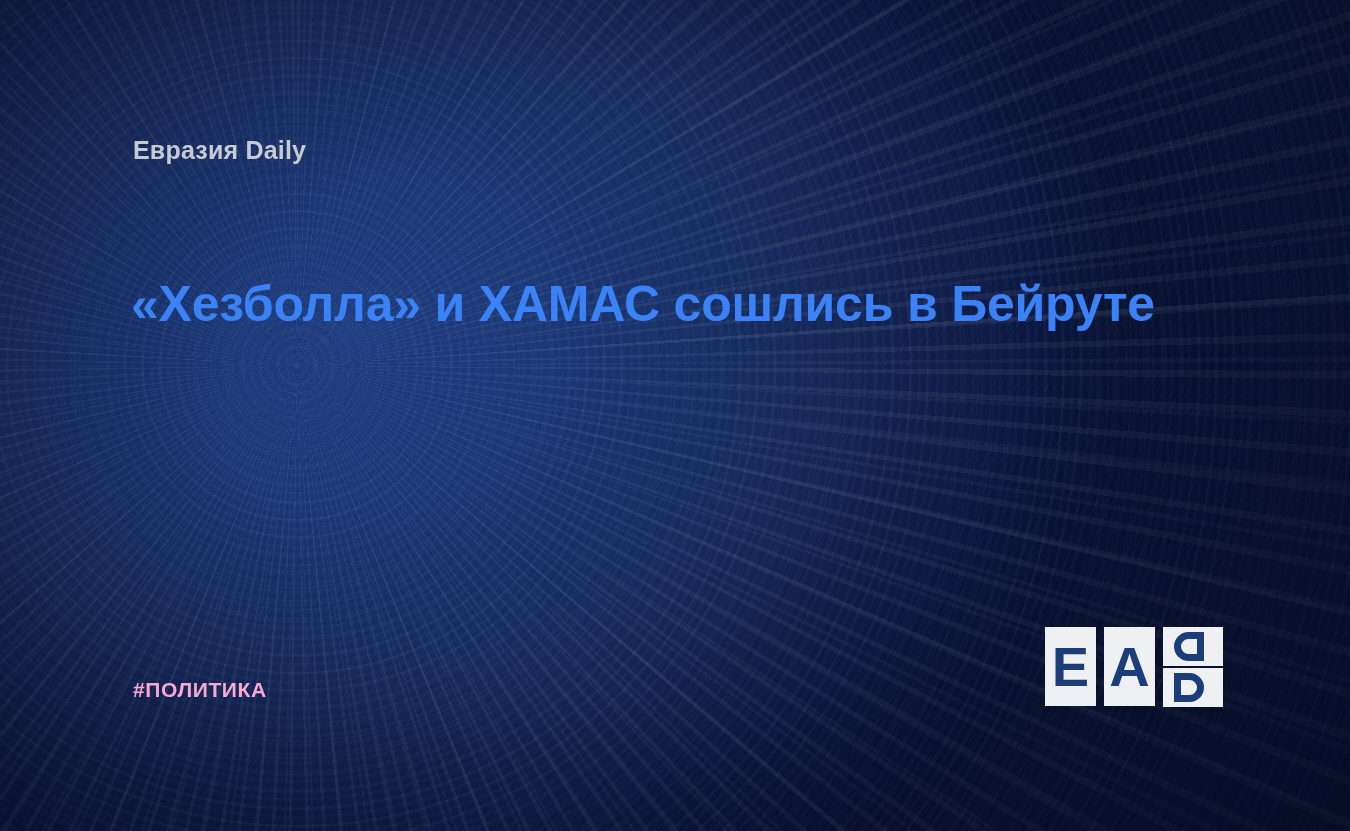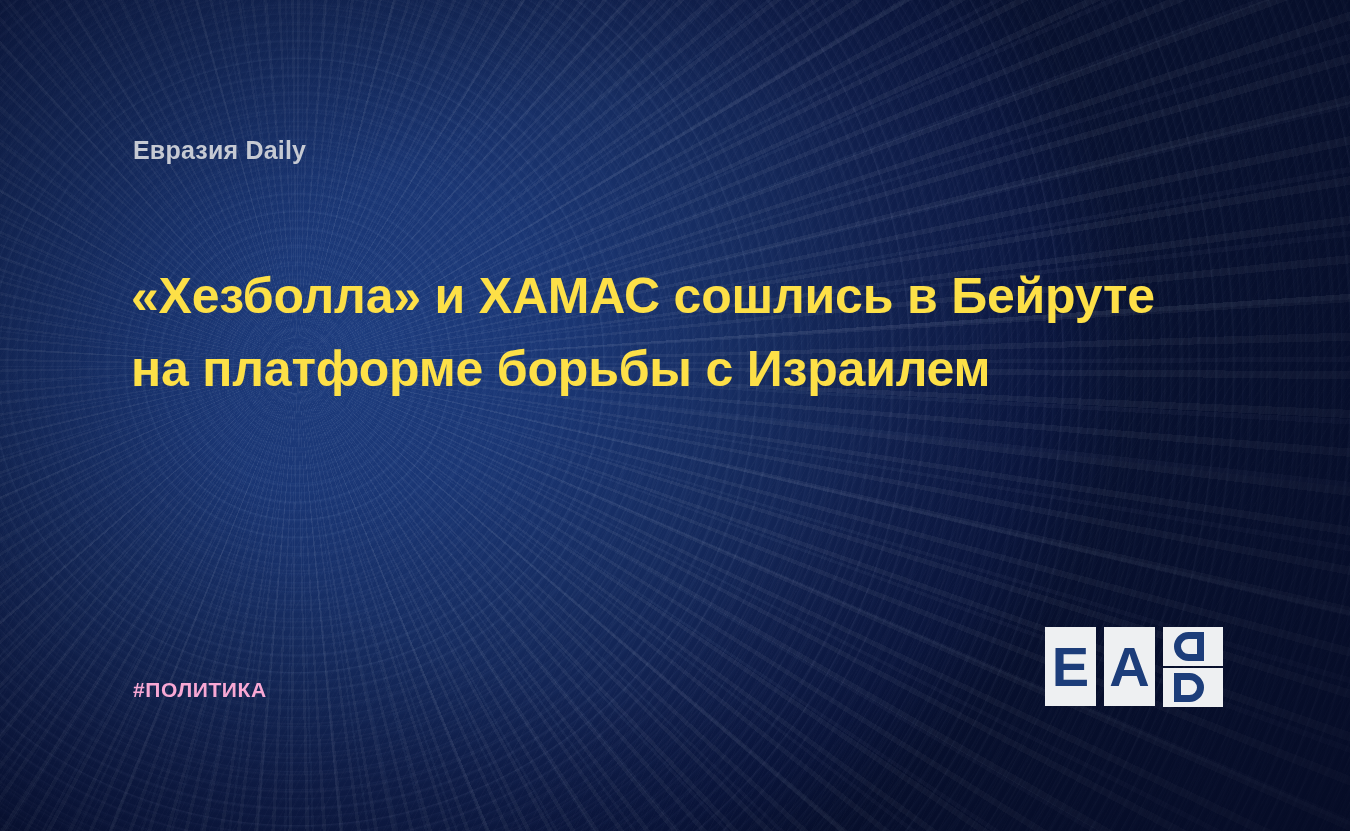--- a/index.html
+++ b/index.html
@@ -101,27 +101,27 @@
     font-size: 25px;
     font-weight: bold;
     color: #c6cad3;
     letter-spacing: 0.2px;
     white-space: nowrap;
   }
 
   .headline {
     position: absolute;
     left: 131px;
-    top: 260px;
+    top: 268px;
     width: 1110px;
     margin: 0;
     font-size: 50px;
     line-height: 73px;
     font-weight: bold;
-    color: #fde047;
+    color: #3b82f6;
     letter-spacing: -0.2px;
   }
   .headline .line {
     display: block;
     white-space: nowrap;
   }
 
   .tag {
     position: absolute;
     left: 133px;
@@ -203,21 +203,20 @@
   <div class="bg-layer bg-grain"></div>
   <div class="bg-layer bg-vignette"></div>
   <div class="bg-layer bg-corner-dark"></div>
 
   <div class="content">
 
     <div class="brand">Евразия Daily</div>
 
     <h1 class="headline">
       <span class="line">«Хезболла» и ХАМАС сошлись в Бейруте</span>
-      <span class="line">на платформе борьбы с Израилем</span>
     </h1>
 
     <div class="tag">#ПОЛИТИКА</div>
 
     <div class="logo">
       <div class="logo-tile">E</div>
       <div class="logo-tile">A</div>
       <div class="logo-stack">
         <div class="logo-cell top">
           <span class="logo-d"></span>

